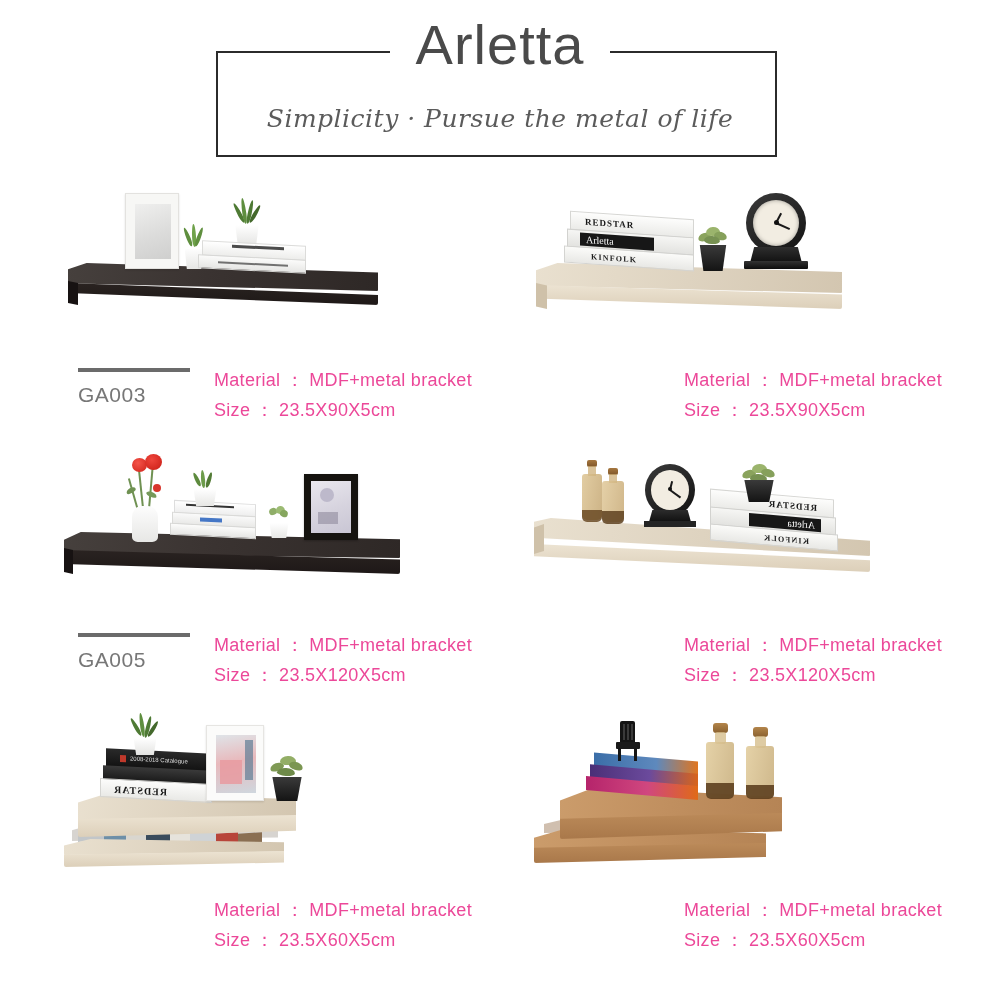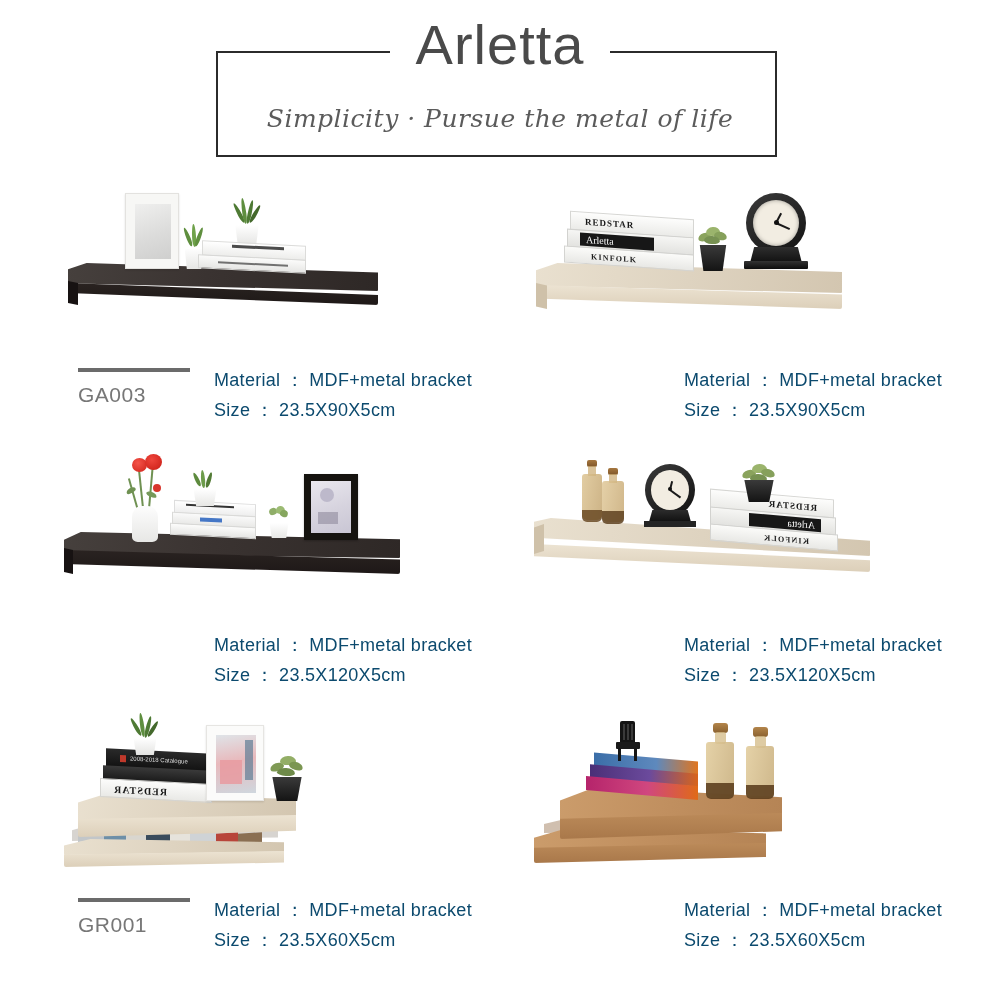--- a/index.html
+++ b/index.html
@@ -53,21 +53,21 @@
   .caption { position: absolute; left: 18px; top: 190px; width: 452px; height: 62px; }
   .cap-left { position: absolute; left: 0; top: 0; width: 150px; }
   .cap-rule { width: 112px; height: 4px; background: #6b6b6b; margin-top: 3px; }
   .cap-code {
     margin-top: 11px;
     font-size: 21px; color: #777777; letter-spacing: 0.5px;
     white-space: nowrap;
   }
   .cap-right { position: absolute; left: 136px; top: 0; }
   .cap-line {
-    font-size: 18px; color: #0c4a6e; line-height: 30px;
+    font-size: 18px; color: #ec4899; line-height: 30px;
     white-space: nowrap; letter-spacing: 0.3px;
   }
 
   
   .shelf { position: absolute; }
   .slab-top    { position: absolute; border-radius: 1px; }
   .slab-front  { position: absolute; border-radius: 0 0 2px 2px; }
   .slab-side   { position: absolute; }
 
   
@@ -264,20 +264,24 @@
             <div class="body" style="height:15px; background:linear-gradient(180deg,#fff,#e8e8e6); clip-path:polygon(7% 0,93% 0,83% 100%,17% 100%); border-radius:2px;"></div>
           </div>
 
           <div class="frame" style="left:244px; top:34px; width:54px; height:66px; background:#15130f; box-shadow:0 1px 2px rgba(0,0,0,.25);">
             <div class="pic" style="left:7px; top:7px; width:40px; height:52px; background:linear-gradient(160deg,#e9e7ee,#d6d3de 55%,#c9c6d4);"></div>
             <div style="position:absolute; left:16px; top:14px; width:14px; height:14px; border-radius:50%; background:#bdb9cb;"></div>
             <div style="position:absolute; left:14px; top:38px; width:20px; height:12px; background:#8f8b9d; opacity:.6;"></div>
           </div>
         </div>
         <div class="caption">
+          <div class="cap-left">
+            <div class="cap-rule"></div>
+            <div class="cap-code">GA005</div>
+          </div>
           <div class="cap-right">
             <div class="cap-line">Material ： MDF+metal  bracket</div>
             <div class="cap-line">Size ： 23.5X120X5cm</div>
           </div>
         </div>
       </div>
 
       <div class="cell right">
         <div class="photo">
           <div class="shelf oak" style="left:4px; top:78px; width:336px; height:64px;">
@@ -394,24 +398,20 @@
 
           <div class="pot" style="left:210px; top:50px; width:34px; height:46px; z-index:5;">
             <div class="leaf" style="left:0; top:8px; width:14px; height:8px; background:#7f9a55; transform:rotate(-20deg);"></div>
             <div class="leaf" style="left:10px; top:1px; width:16px; height:9px; background:#93ae66; transform:rotate(-2deg);"></div>
             <div class="leaf" style="left:19px; top:7px; width:14px; height:8px; background:#7b9651; transform:rotate(18deg);"></div>
             <div class="leaf" style="left:7px; top:13px; width:18px; height:8px; background:#6e8a49; transform:rotate(4deg);"></div>
             <div class="body" style="height:24px; background:linear-gradient(180deg,#3a3a3a,#141414); clip-path:polygon(7% 0,93% 0,80% 100%,20% 100%); border-radius:2px;"></div>
           </div>
         </div>
         <div class="caption">
-          <div class="cap-left">
-            <div class="cap-rule"></div>
-            <div class="cap-code">GR001</div>
-          </div>
           <div class="cap-right">
             <div class="cap-line">Material ： MDF+metal  bracket</div>
             <div class="cap-line">Size ： 23.5X60X5cm</div>
           </div>
         </div>
       </div>
 
       <div class="cell right">
         <div class="photo">
 

